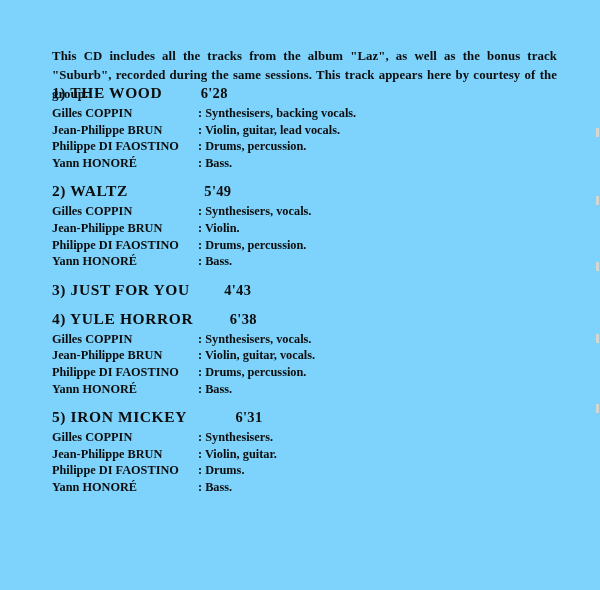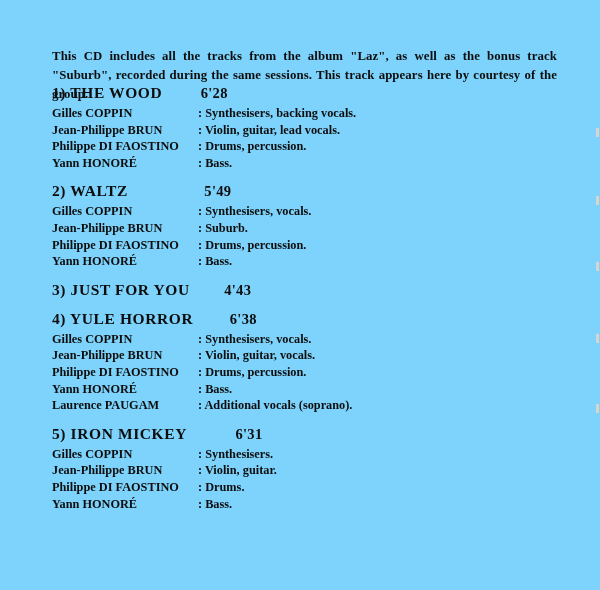--- a/index.html
+++ b/index.html
@@ -114,21 +114,21 @@
 
     <div class="track">
       <div class="track-head">
         <span class="track-title">2) WALTZ</span>
         <span class="track-dur" style="margin-left:72px;">5'49</span>
       </div>
       <div class="credit">
         <span class="who">Gilles COPPIN</span><span class="what">: Synthesisers, vocals.</span>
       </div>
       <div class="credit">
-        <span class="who">Jean-Philippe BRUN</span><span class="what">: Suburb.</span>
+        <span class="who">Jean-Philippe BRUN</span><span class="what">: Violin.</span>
       </div>
       <div class="credit">
         <span class="who">Philippe DI FAOSTINO</span><span class="what">: Drums, percussion.</span>
       </div>
       <div class="credit">
         <span class="who">Yann HONORÉ</span><span class="what">: Bass.</span>
       </div>
     </div>
 
     <div class="track">
@@ -148,23 +148,20 @@
       </div>
       <div class="credit">
         <span class="who">Jean-Philippe BRUN</span><span class="what">: Violin, guitar, vocals.</span>
       </div>
       <div class="credit">
         <span class="who">Philippe DI FAOSTINO</span><span class="what">: Drums, percussion.</span>
       </div>
       <div class="credit">
         <span class="who">Yann HONORÉ</span><span class="what">: Bass.</span>
       </div>
-      <div class="credit">
-        <span class="who">Laurence PAUGAM</span><span class="what">: Additional vocals (soprano).</span>
-      </div>
     </div>
 
     <div class="track">
       <div class="track-head">
         <span class="track-title">5) IRON MICKEY</span>
         <span class="track-dur" style="margin-left:44px;">6'31</span>
       </div>
       <div class="credit">
         <span class="who">Gilles COPPIN</span><span class="what">: Synthesisers.</span>
       </div>

